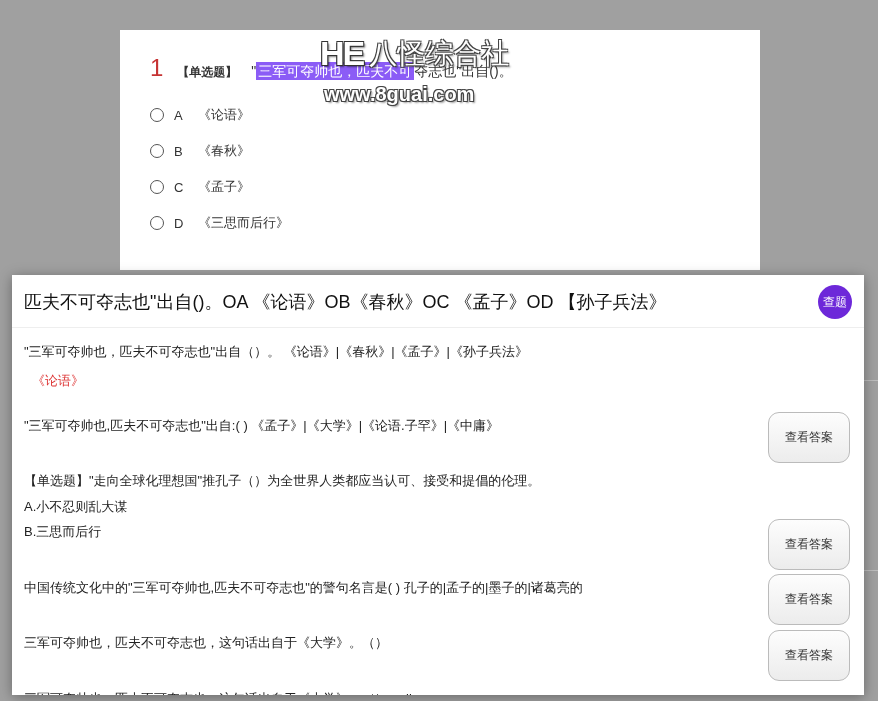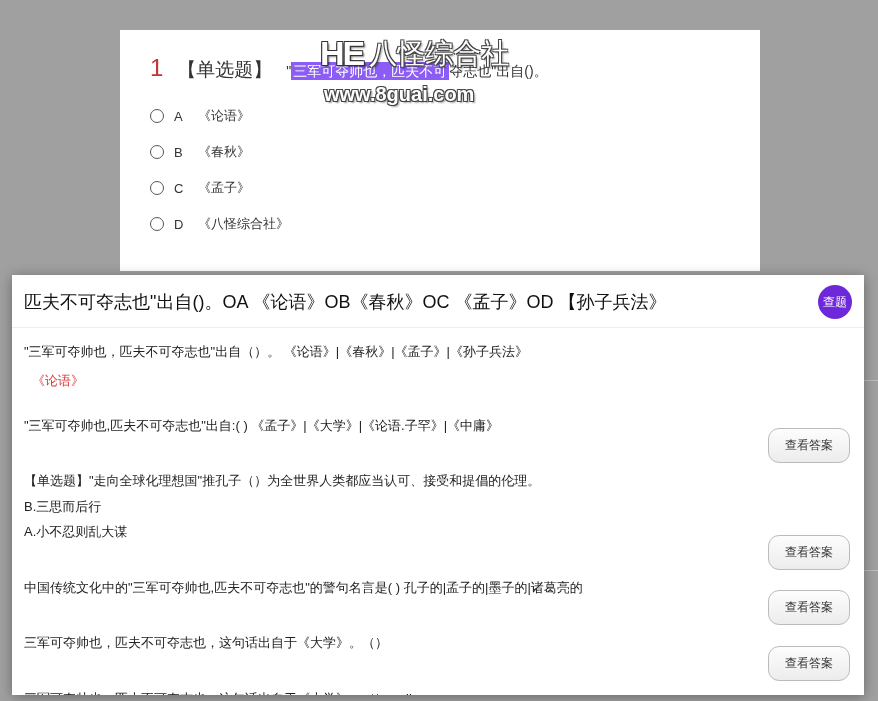--- a/index.html
+++ b/index.html
@@ -24,22 +24,23 @@
   align-items: baseline;
   gap: 14px;
   margin: 14px 0 24px 10px;
 }
 .q-num {
   color: #c63333;
   font-size: 24px;
   font-weight: 400;
 }
 .q-type {
-  font-size: 19px;
-  color: #333;
+  font-size: 12px;
+  color: #333;
+  font-weight: bold;
 }
 .q-text {
   font-size: 14px;
   color: #333;
 }
 .q-text .hl {
   background: #8b5cf6;
   color: #fff;
   padding: 1px 2px;
 }
@@ -162,21 +163,21 @@
   margin: 10px 0 10px 8px;
   font-size: 13px;
 }
 .view-btn {
   position: absolute;
   right: 4px;
   bottom: 0;
   background: linear-gradient(#fdfdfd,#ececec);
   border: 1px solid #bbb;
   border-radius: 11px;
-  padding: 8px 16px;
+  padding: 16px 16px;
   font-size: 12px;
   color: #333;
   cursor: pointer;
 }
 .popup-body::-webkit-scrollbar { width: 16px; }
 .popup-body::-webkit-scrollbar-track { background: #f0f0f0; border-left:1px solid #ddd; }
 .popup-body::-webkit-scrollbar-thumb { background: #c4c4c4; border: 2px solid #f0f0f0; border-radius: 2px; }
 .popup-body::-webkit-scrollbar-button {
   height: 16px;
   background: #efefef;
@@ -206,21 +207,21 @@
         <span>《春秋》</span>
       </div>
       <div class="opt">
         <span class="radio"></span>
         <span class="opt-letter">C</span>
         <span>《孟子》</span>
       </div>
       <div class="opt">
         <span class="radio"></span>
         <span class="opt-letter">D</span>
-        <span>《八怪综合社》</span>
+        <span>《三思而后行》</span>
       </div>
     </div>
 </div>
 
 <div class="watermark">
   <div class="wm-logo">
     <span class="wm-he">HE</span>
     <span class="wm-cn">八怪综合社</span>
   </div>
   <div class="wm-url">www.8guai.com</div>
@@ -238,22 +239,22 @@
       <div class="result">
         <div class="line">"三军可夺帅也，匹夫不可夺志也"出自（）。 《论语》|《春秋》|《孟子》|《孙子兵法》</div>
         <div class="answer-red">《论语》</div>
       </div>
       <div class="result" style="padding-bottom: 22px;">
         <div class="line">"三军可夺帅也,匹夫不可夺志也"出自:( ) 《孟子》|《大学》|《论语.子罕》|《中庸》</div>
         <button class="view-btn">查看答案</button>
       </div>
       <div class="result" style="padding-bottom: 22px;">
         <div class="line">【单选题】"走向全球化理想国"推孔子（）为全世界人类都应当认可、接受和提倡的伦理。</div>
+        <div class="line">A.小不忍则乱大谋</div>
         <div class="line">B.三思而后行</div>
-        <div class="line">A.小不忍则乱大谋</div>
         <button class="view-btn">查看答案</button>
       </div>
       <div class="result" style="padding-bottom: 22px;">
         <div class="line">中国传统文化中的"三军可夺帅也,匹夫不可夺志也"的警句名言是( ) 孔子的|孟子的|墨子的|诸葛亮的</div>
         <button class="view-btn">查看答案</button>
       </div>
       <div class="result" style="padding-bottom: 22px;">
         <div class="line">三军可夺帅也，匹夫不可夺志也，这句话出自于《大学》。（）</div>
         <button class="view-btn">查看答案</button>
       </div>

